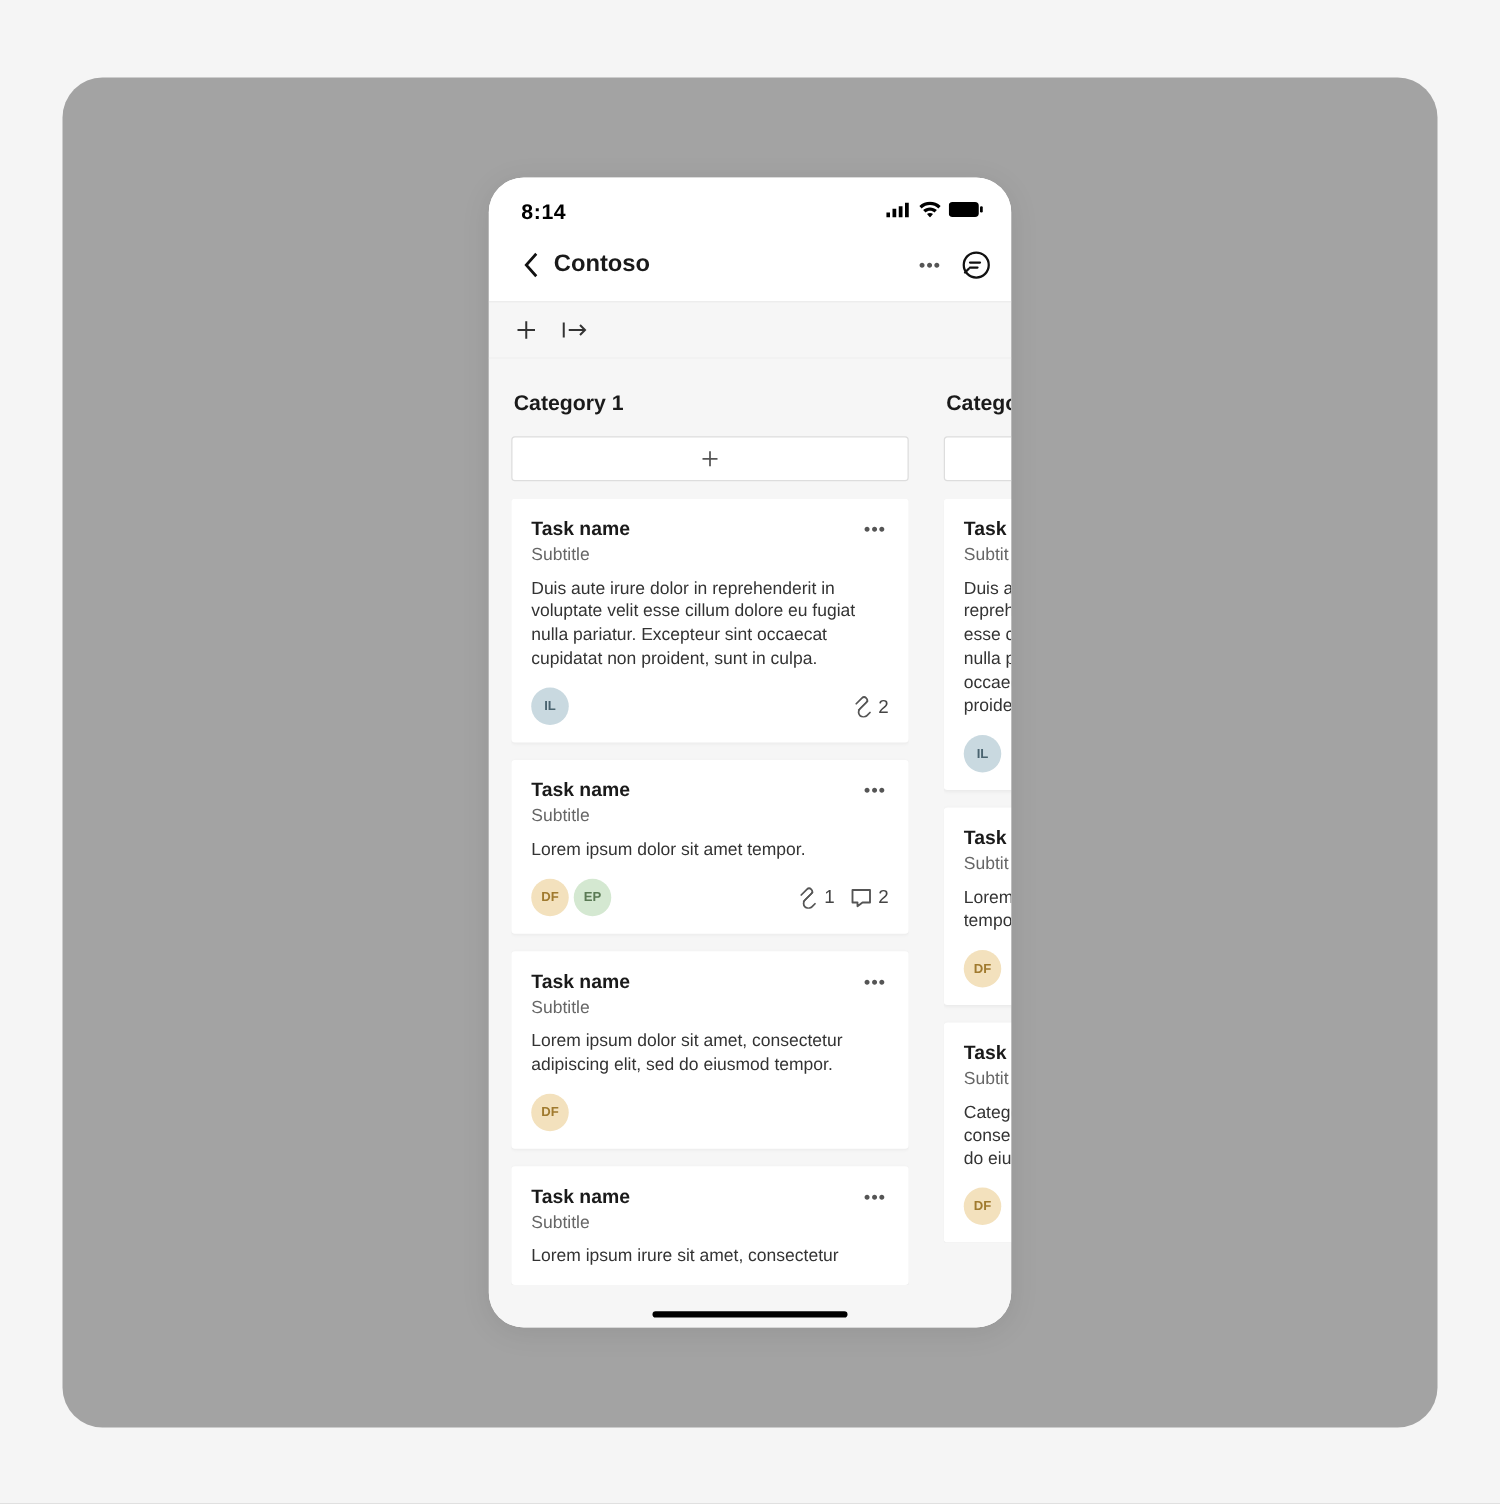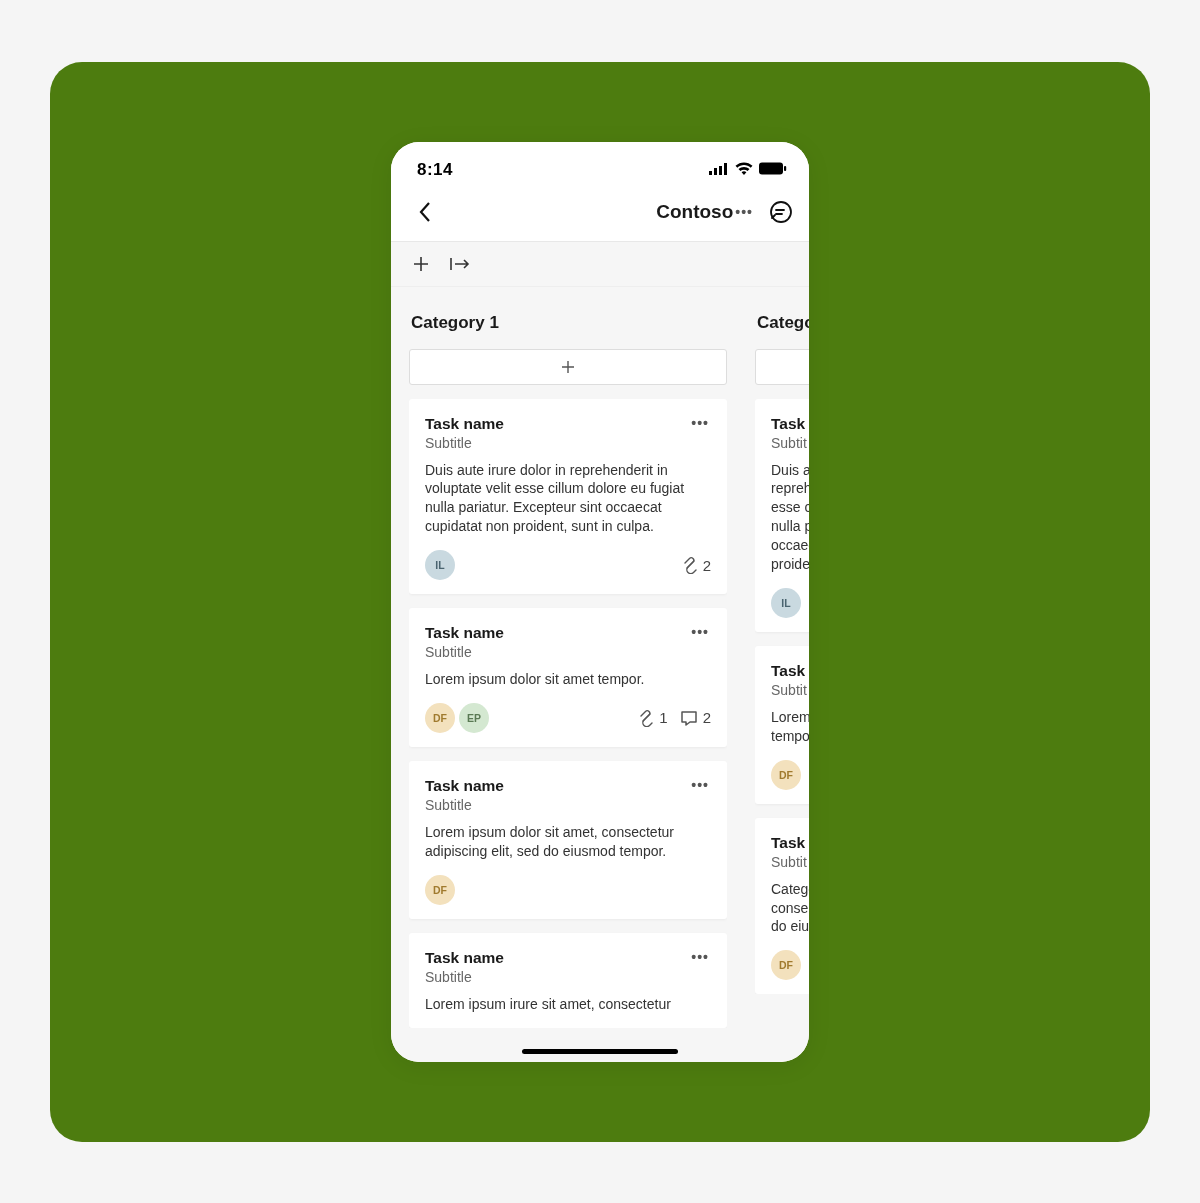--- a/index.html
+++ b/index.html
@@ -6,21 +6,21 @@
     body {
       background: #f5f5f5;
       display: flex;
       align-items: center;
       justify-content: center;
       width: 1200px;
       height: 1203px;
       font-family: -apple-system, "Segoe UI", sans-serif;
     }
     .frame {
-      background: #4d7c0f;
+      background: #a3a3a3;
       border-radius: 32px;
       width: 1100px;
       height: 1080px;
       display: flex;
       align-items: center;
       justify-content: center;
     }
     .phone {
       width: 418px;
       height: 920px;
@@ -61,21 +61,21 @@
     }
     .nav-back {
       width: 36px;
       display: flex;
       align-items: center;
       justify-content: center;
       cursor: pointer;
     }
     .nav-title {
       flex: 1;
-      text-align: right;
+      text-align: left;
       font-size: 19px;
       font-weight: 600;
       color: #1a1a1a;
     }
     .nav-actions {
       display: flex;
       align-items: center;
       gap: 14px;
     }
     .icon-btn { cursor: pointer; display: flex; align-items: center; justify-content: center;}

